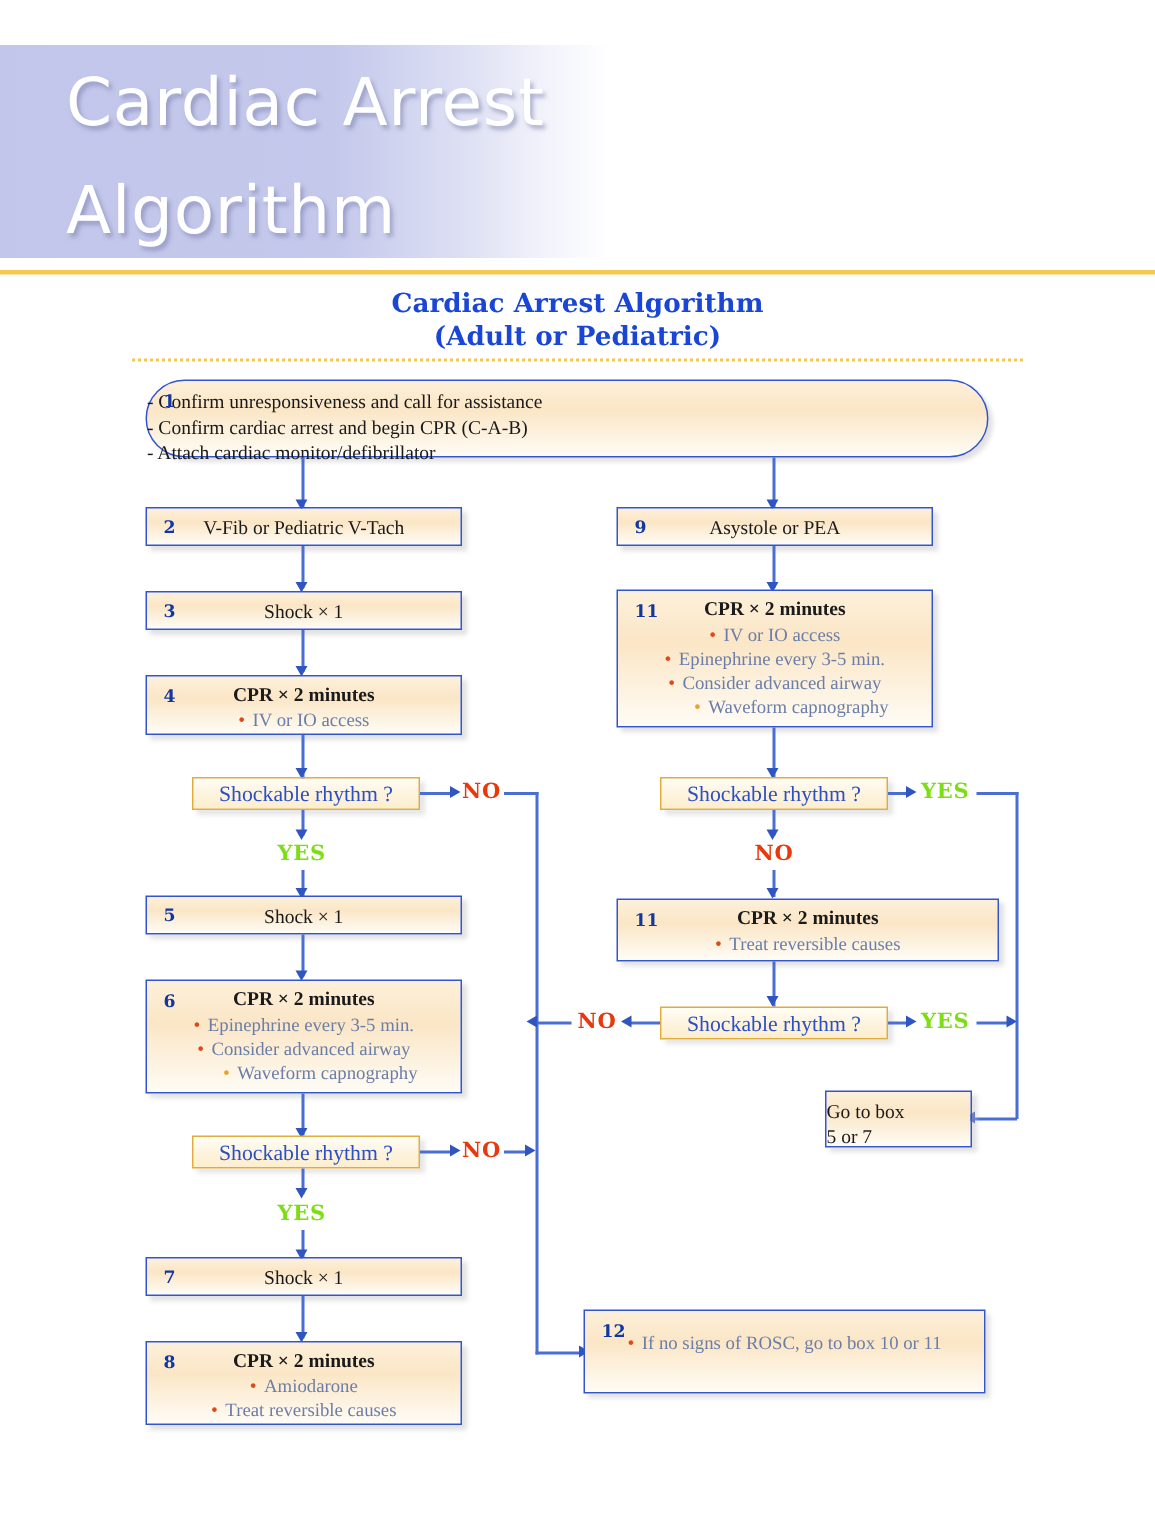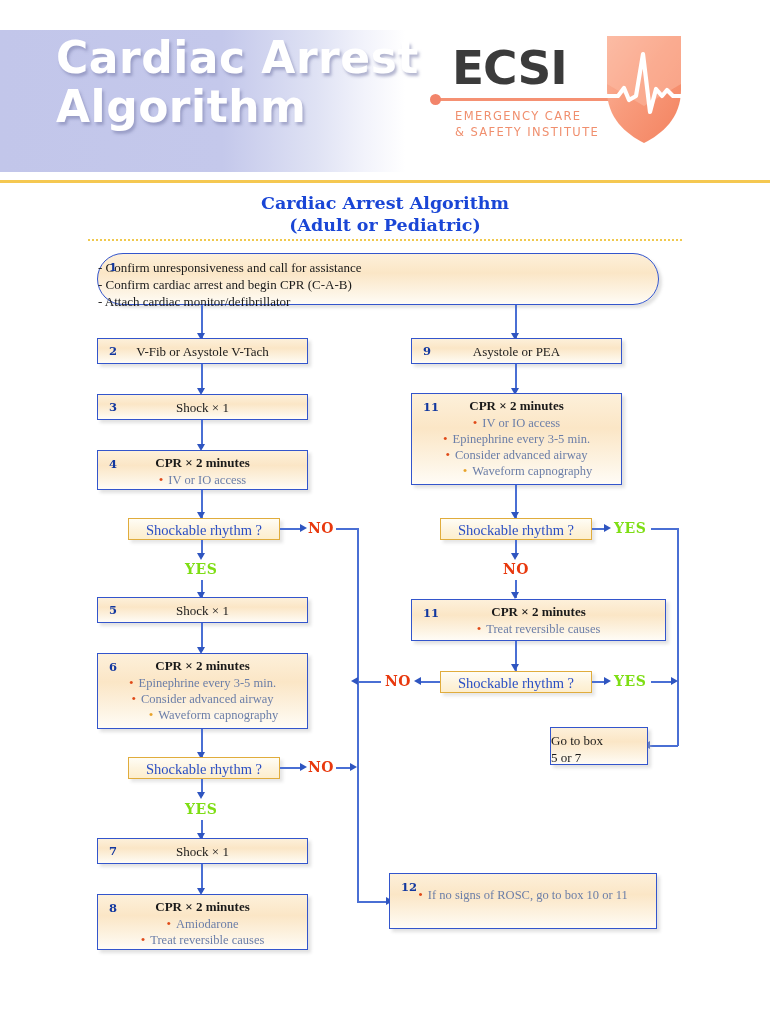--- a/index.html
+++ b/index.html
@@ -13,26 +13,25 @@
   #page{position:relative;width:770px;height:1024px;overflow:hidden;}
 
   
   #header-band{
     position:absolute;left:0;top:30px;width:405px;height:142px;
     background:linear-gradient(to right,#c2c6ea 0%,#c4c8eb 55%,#dfe2f4 78%,#f2f3fb 90%,#ffffff 100%);
   }
   #header-title{
     position:absolute;left:44px;top:33px;width:380px;
     font-family:"DejaVu Sans", sans-serif;
-    font-weight:bold;font-size:44px;line-height:49px;
+    font-weight:normal;font-size:44px;line-height:72px;
     color:#ffffff;
     text-shadow:2px 3px 3px rgba(120,124,170,.55);
     letter-spacing:.5px;
     white-space:pre-line;
-    margin-left:12px;
   }
 
   
   #logo{position:absolute;left:432px;top:36px;width:250px;height:118px;}
   #logo-word{
     position:absolute;left:20px;top:4px;
     font-family:"DejaVu Sans", sans-serif;
     font-weight:bold;font-size:47px;letter-spacing:-1px;
     color:#3b3b3b;
   }
@@ -124,60 +123,41 @@
 </style>
 </head>
 <body>
 
 <div id="page">
 
   <div id="header-band"></div>
   <div id="header-title">Cardiac Arrest
 Algorithm</div>
 
-  <div id="logo">
-    <div id="logo-word">ECSI</div>
-    <div id="logo-rule"></div>
-    <div id="logo-dot"></div>
-    <div id="logo-sub">EMERGENCY CARE
-&amp; SAFETY INSTITUTE</div>
-    <svg id="logo-shield" viewBox="0 0 78 112">
-      <defs>
-        <linearGradient id="shg" x1="0" y1="0" x2="1" y2="1">
-          <stop offset="0%" stop-color="#fbb79f"></stop>
-          <stop offset="45%" stop-color="#f89b7c"></stop>
-          <stop offset="100%" stop-color="#f3825f"></stop>
-        </linearGradient>
-      </defs>
-      <path d="M2 2 H76 V56 C76 84 57 100 39 109 C21 100 2 84 2 56 Z" fill="url(#shg)"></path>
-      <path d="M2 2 H76 V50 L39 72 L2 50 Z" fill="#fcc0aa" opacity=".45"></path>
-      <polyline points="2,62 13,62 19,54 24,66 31,62 38,20 45,78 51,55 57,62 62,56 68,62 76,62" fill="none" stroke="#ffffff" stroke-width="4.2" stroke-linejoin="round" stroke-linecap="round"></polyline>
-    </svg>
-  </div>
 
   <div id="gold-rule"></div>
   <div id="chart-title">Cardiac Arrest Algorithm
 (Adult or Pediatric)</div>
   <div id="dotted-rule"></div>
 
   <div class="node pbox round" style="left:97px;top:253px;width:562px;height:52px;">
     <div class="num">1</div>
     <div class="plain" style="margin-top:5px;white-space:pre-line;">- Confirm unresponsiveness and call for assistance
 - Confirm cardiac arrest and begin CPR (C-A-B)
 - Attach cardiac monitor/defibrillator</div>
   </div>
 
   <div class="ln lv" style="left:201px;top:305px;height:33px;"></div>
   <div class="arr arr-d" style="left:197px;top:333px;"></div>
   <div class="ln lv" style="left:515px;top:305px;height:33px;"></div>
   <div class="arr arr-d" style="left:511px;top:333px;"></div>
 
   <div class="node pbox" style="left:97px;top:338px;width:211px;height:26px;">
     <div class="num" style="top:5px;">2</div>
-    <div class="ptitle" style="margin-top:5px;font-weight:normal;">V-Fib or Asystole V-Tach</div>
+    <div class="ptitle" style="margin-top:5px;font-weight:normal;">V-Fib or Pediatric V-Tach</div>
   </div>
 
   <div class="ln lv" style="left:201px;top:364px;height:28px;"></div>
   <div class="arr arr-d" style="left:197px;top:388px;"></div>
 
   <div class="node pbox" style="left:97px;top:394px;width:211px;height:26px;">
     <div class="num" style="top:5px;">3</div>
     <div class="ptitle" style="margin-top:5px;font-weight:normal;">Shock × 1</div>
   </div>
 

